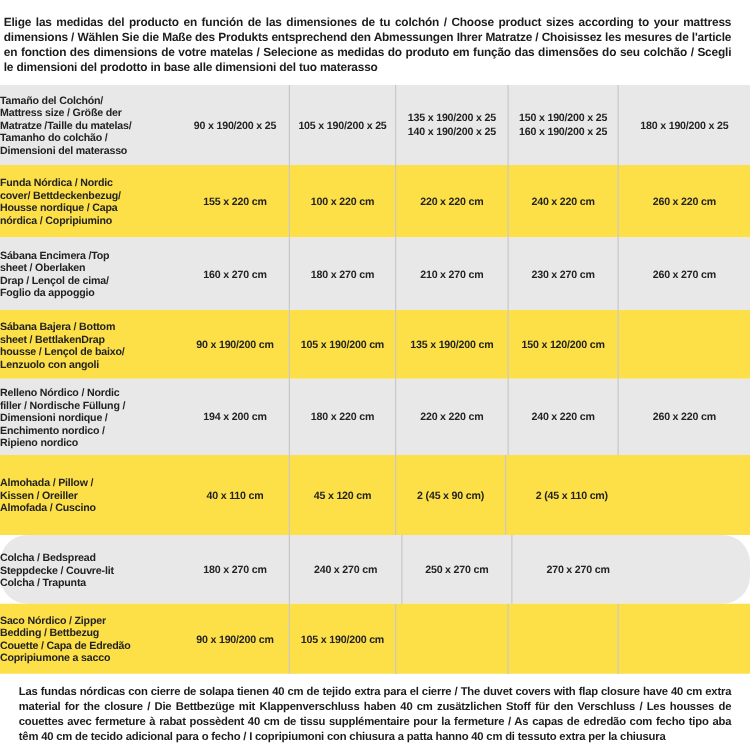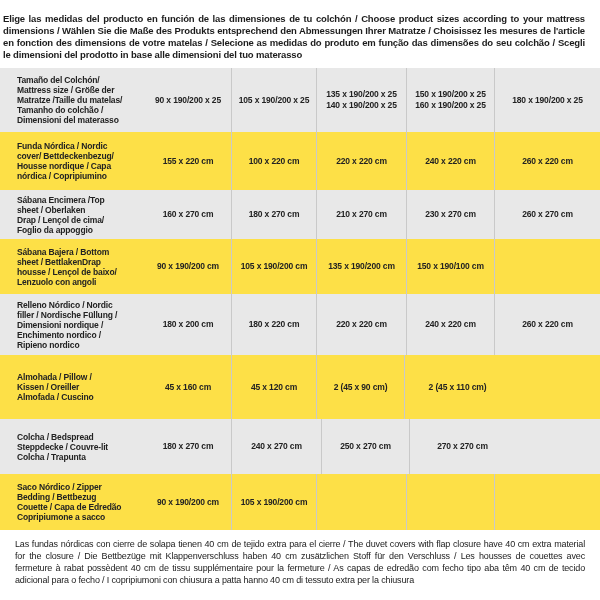--- a/index.html
+++ b/index.html
@@ -12,46 +12,46 @@
   .intro{
     padding:13px 15px 7px 3px;
     font-size:9.5px;line-height:12px;font-weight:700;
     text-align:justify;color:#1c1c1c;letter-spacing:-0.15px;
   }
   .size-table{width:600px;}
   .trow{display:flex;align-items:stretch;background:#fde047;}
   .trow.shaded{background:#e8e8e8;}
   .cell{display:flex;align-items:center;box-sizing:border-box;}
   .cell.label{
-    width:145px;padding-left:17px;padding-right:4px;
+    width:145px;padding-right:4px;
     font-size:8.5px;line-height:10px;font-weight:700;
     white-space:pre-line;letter-spacing:-0.15px;
   }
   .cell.val{
     justify-content:center;text-align:center;
     font-size:8.5px;line-height:11px;font-weight:700;
     white-space:pre-line;letter-spacing:-0.15px;
     border-right:1px solid #c9c9c9;
   }
   .cell.val.c1{width:87px;}
   .cell.val.c2{width:85px;}
   .cell.val.c3{width:90px;}
   .cell.val.c4{width:88px;}
   .cell.val.c5{width:105px;border-right:none;}
   .trow:nth-child(1){height:64px;}
   .trow:nth-child(2){height:58px;}
-  .trow:nth-child(3){height:49px;}
+  .trow:nth-child(3){height:58px;}
   .trow:nth-child(4){height:55px;}
   .trow:nth-child(5){height:61px;}
   .trow:nth-child(6){height:64px;}
-  .trow:nth-child(7){height:55px;}
+  .trow:nth-child(7){height:55px;border-radius:22px;}
   .trow:nth-child(8){height:56px;}
   .footer-note{
     padding:8px 15px 0 15px;
-    font-size:9px;line-height:12px;font-weight:400;
+    font-size:9px;line-height:12px;font-weight:700;
     text-align:justify;color:#1c1c1c;letter-spacing:-0.15px;
   }
 </style>
 </head>
 <body>
 
 <div class="intro">Elige las medidas del producto en función de las dimensiones de tu colchón / Choose product sizes according to your mattress dimensions / Wählen Sie die Maße des Produkts entsprechend den Abmessungen Ihrer Matratze / Choisissez les mesures de l'article en fonction des dimensions de votre matelas / Selecione as medidas do produto em função das dimensões do seu colchão / Scegli le dimensioni del prodotto in base alle dimensioni del tuo materasso</div>
 
 <div class="size-table">
 
@@ -95,41 +95,41 @@
   </div>
 
   <div class="trow">
     <div class="cell label">Sábana Bajera / Bottom
 sheet / BettlakenDrap
 housse / Lençol de baixo/
 Lenzuolo con angoli</div>
     <div class="cell val c1">90 x 190/200 cm</div>
     <div class="cell val c2">105 x 190/200 cm</div>
     <div class="cell val c3">135 x 190/200 cm</div>
-    <div class="cell val c4">150 x 190/100 cm</div>
+    <div class="cell val c4">150 x 120/200 cm</div>
   </div>
 
   <div class="trow shaded">
     <div class="cell label">Relleno Nórdico / Nordic
 filler / Nordische Füllung /
 Dimensioni nordique /
 Enchimento nordico /
 Ripieno nordico</div>
-    <div class="cell val c1">180 x 200 cm</div>
+    <div class="cell val c1">194 x 200 cm</div>
     <div class="cell val c2">180 x 220 cm</div>
     <div class="cell val c3">220 x 220 cm</div>
     <div class="cell val c4">240 x 220 cm</div>
     <div class="cell val c5">260 x 220 cm</div>
   </div>
 
   <div class="trow">
     <div class="cell label">Almohada  / Pillow /
 Kissen / Oreiller
 Almofada / Cuscino</div>
-    <div class="cell val c1">45 x 160 cm</div>
+    <div class="cell val c1">40 x 110 cm</div>
     <div class="cell val c2">45 x 120 cm</div>
     <div class="cell val c4">2 (45 x 90 cm)</div>
     <div class="cell val c5">2 (45 x 110 cm)</div>
   </div>
 
   <div class="trow shaded">
     <div class="cell label">Colcha / Bedspread
 Steppdecke / Couvre-lit
 Colcha / Trapunta</div>
     <div class="cell val c1">180 x 270 cm</div>

